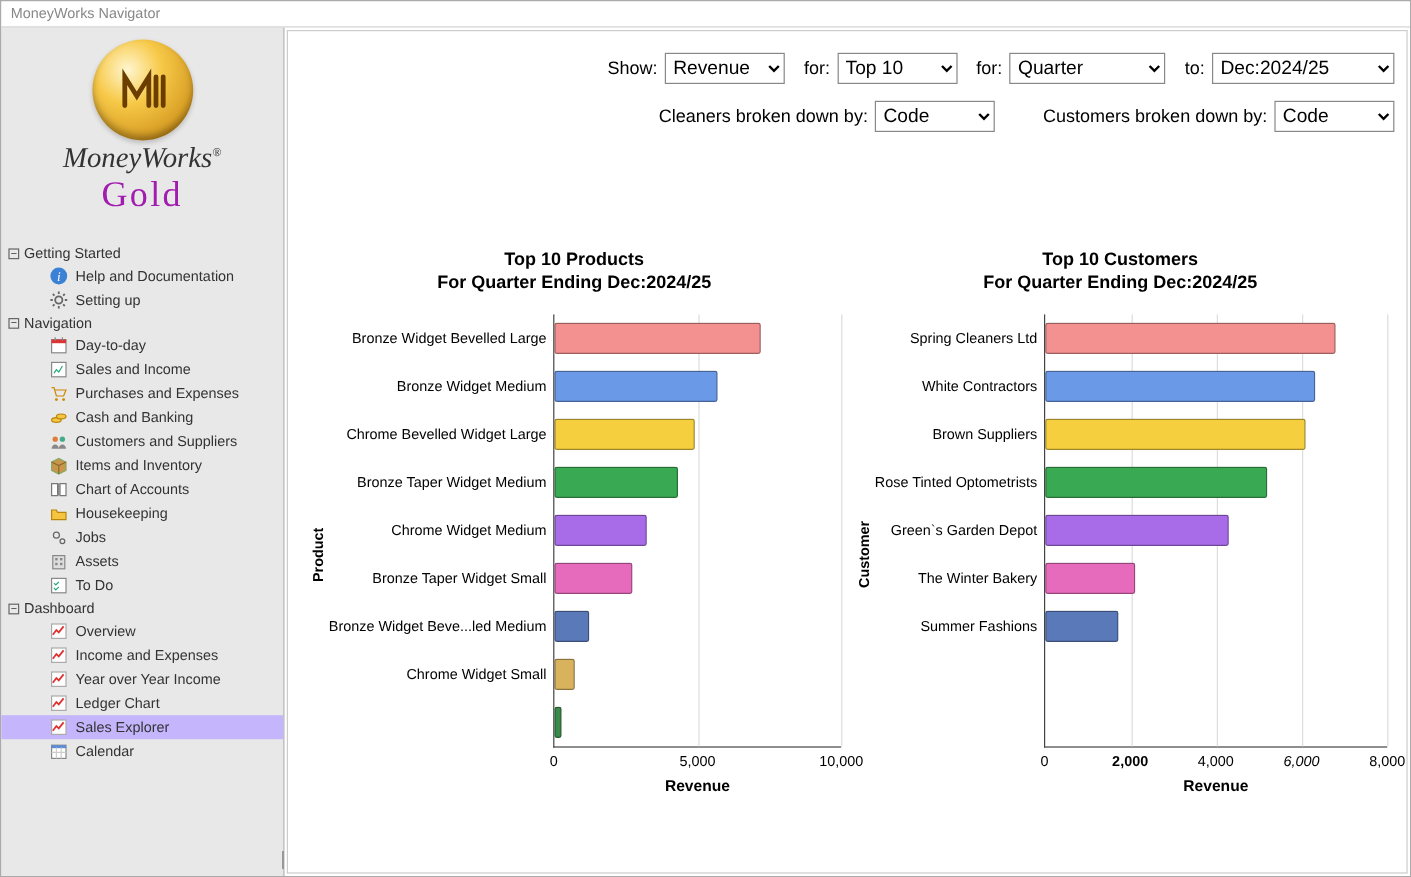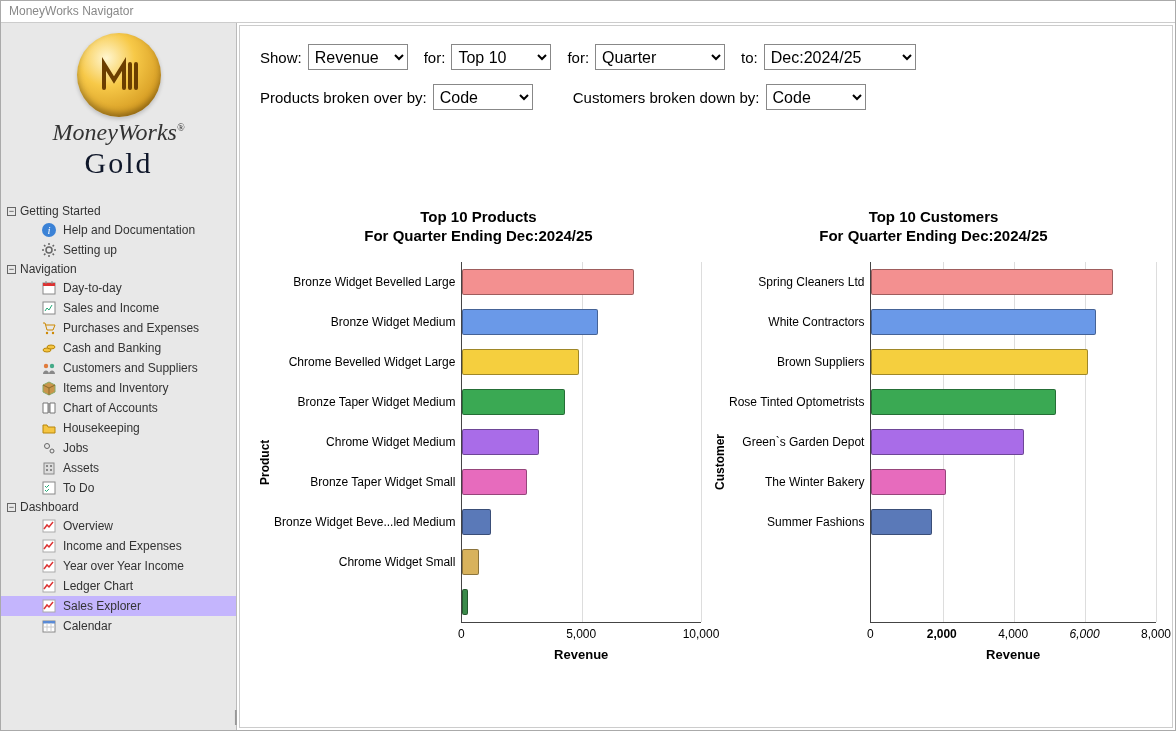--- a/index.html
+++ b/index.html
@@ -5,32 +5,32 @@
 * { box-sizing: border-box; margin: 0; padding: 0; }
 body { font-family: "Segoe UI", Tahoma, sans-serif; font-size: 12px; background: #dcdcdc; width: 1176px; height: 731px; overflow: hidden; border: 1px solid #aaa; }
 .titlebar { height: 22px; background: #fff; border-bottom: 1px solid #ccc; padding: 3px 8px; color: #888; font-size: 12px; }
 .app { display: flex; height: calc(100% - 22px); }
 .sidebar { width: 236px; background: #e8e8e8; border-right: 1px solid #bbb; padding: 4px 0 0 0; position: relative; }
 .logo-wrap { text-align: center; padding: 6px 0 0 0; }
 .logo-icon { width: 84px; height: 84px; margin: 0 auto; border-radius: 50%; background: radial-gradient(circle at 35% 30%, #fff6d0 0%, #f7c948 35%, #d9a026 70%, #a56b00 100%); box-shadow: inset 0 -4px 6px rgba(0,0,0,.3), 0 2px 4px rgba(0,0,0,.2); display:flex; align-items:center; justify-content:center; }
 .logo-icon svg { width:50px; height:50px; }
 .brand { text-align:center; font-size: 24px; color:#333; font-style: italic; margin-top: 2px; font-family: Georgia, 'Times New Roman', serif; }
 .brand sup { font-size: 10px; vertical-align: super; }
-.edition { text-align:center; font-size: 30px; color:#0f172a; letter-spacing: 2px; font-family: Georgia, serif; margin-bottom: 22px; }
+.edition { text-align:center; font-size: 30px; color:#a21caf; letter-spacing: 2px; font-family: Georgia, serif; margin-bottom: 22px; }
 .tree { font-size: 12px; color:#333; }
 .group-hdr { padding: 2px 4px 2px 6px; display:flex; align-items:center; gap:4px; cursor: default; }
 .group-hdr .box { width:9px; height:9px; border:1px solid #666; display:flex; align-items:center; justify-content:center; font-size:9px; line-height:1; }
 .tree-item { display:flex; align-items:center; gap:6px; padding: 2px 4px 2px 40px; cursor: default; }
 .tree-item.selected { background:#c4b5fd; }
 .tree-item .ic { width:16px; height:16px; display:flex; align-items:center; justify-content:center; flex: 0 0 16px; }
 .resizer { position:absolute; bottom:4px; right:2px; color:#999; font-size:16px; letter-spacing:-4px; }
 .main { flex:1; background:#fff; padding: 2px; }
 .main-inner { border:1px solid #ccc; height:100%; padding: 18px 10px 10px 10px; }
 .filters { text-align:center; font-size:15px; }
-.filters .row { margin-bottom: 14px; display:flex; justify-content:flex-start; align-items:center; gap:6px; flex-wrap:wrap; }
+.filters .row { margin-bottom: 14px; display:flex; justify-content:flex-end; align-items:center; gap:6px; flex-wrap:wrap; }
 .filters label { margin-left: 10px; }
 .filters select { font-size: 16px; height: 26px; border:1px solid #888; background:#fff; padding: 0 2px; }
 .charts { display:flex; gap: 10px; margin-top: 68px; padding: 0 6px; }
 .chart { flex:1; position:relative;margin-top:30px; }
 .chart-title { text-align:center; font-weight:bold; font-size:15px; line-height:1.25; }
 .plot { display:flex; margin-top: 16px; height: 400px; }
 .ylabel { writing-mode: vertical-rl; transform: rotate(180deg); text-align:center; font-size:12px; font-weight:bold; padding: 0 2px; }
 .cats { display:flex; flex-direction:column; justify-content:flex-start; }
 .cat { height:40px; display:flex; align-items:center; justify-content:flex-end; font-size:12px; padding-right:6px; white-space:nowrap; }
 .bars-wrap { flex:1; position:relative; border-left:1px solid #444; border-bottom:1px solid #444; }
@@ -266,21 +266,21 @@
           <label>Show:</label>
           <select style="width:100px"><option>Revenue</option></select>
           <label>for:</label>
           <select style="width:100px"><option>Top 10</option></select>
           <label>for:</label>
           <select style="width:130px"><option>Quarter</option></select>
           <label>to:</label>
           <select style="width:152px"><option>Dec:2024/25</option></select>
         </div>
         <div class="row">
-          <label>Products broken over by:</label>
+          <label>Cleaners broken down by:</label>
           <select style="width:100px"><option>Code</option></select>
           <span style="width:18px"></span>
           <label>Customers broken down by:</label>
           <select style="width:100px"><option>Code</option></select>
         </div>
       </div>
 
       <div class="charts" id="charts">
           <div class="chart">
             <div class="chart-title">Top 10 Products<br>For Quarter Ending Dec:2024/25</div>

